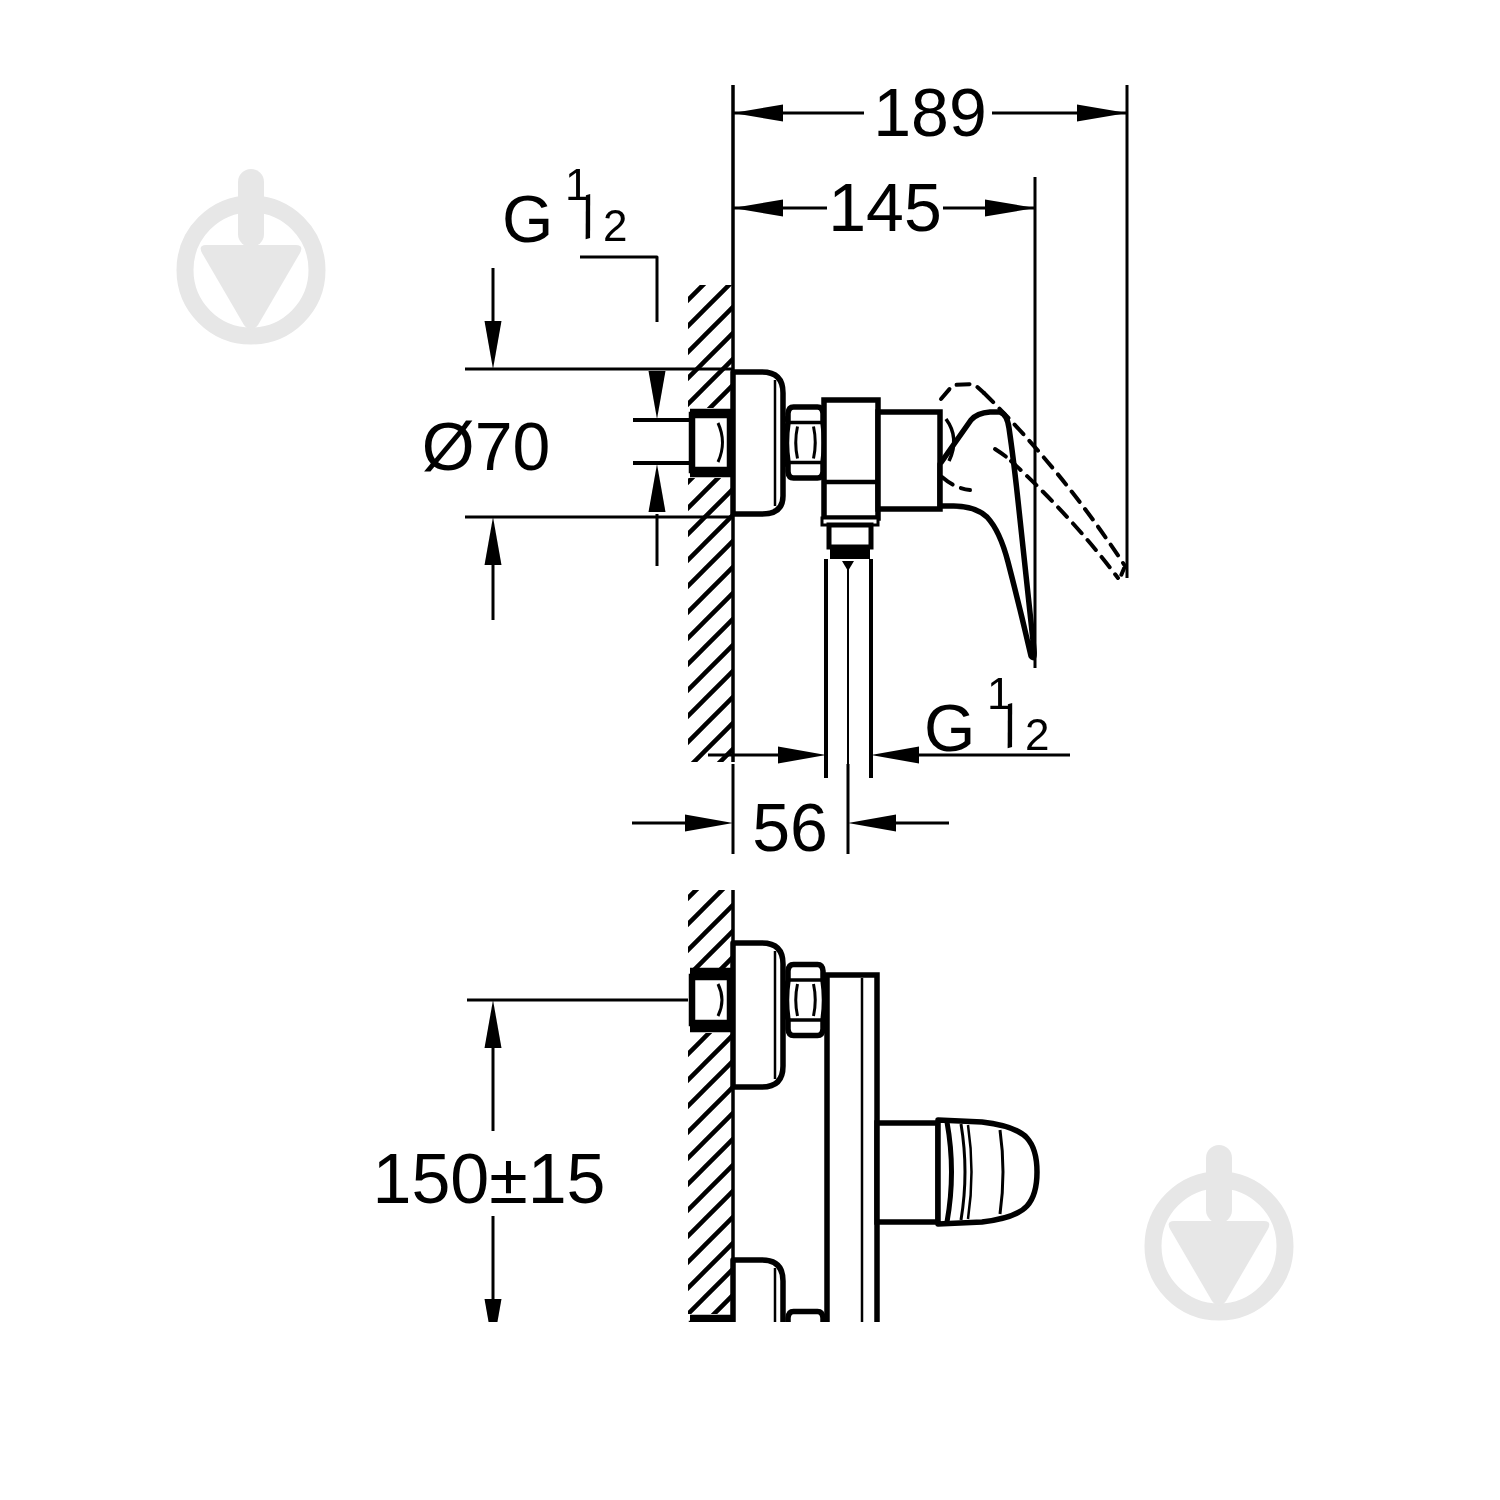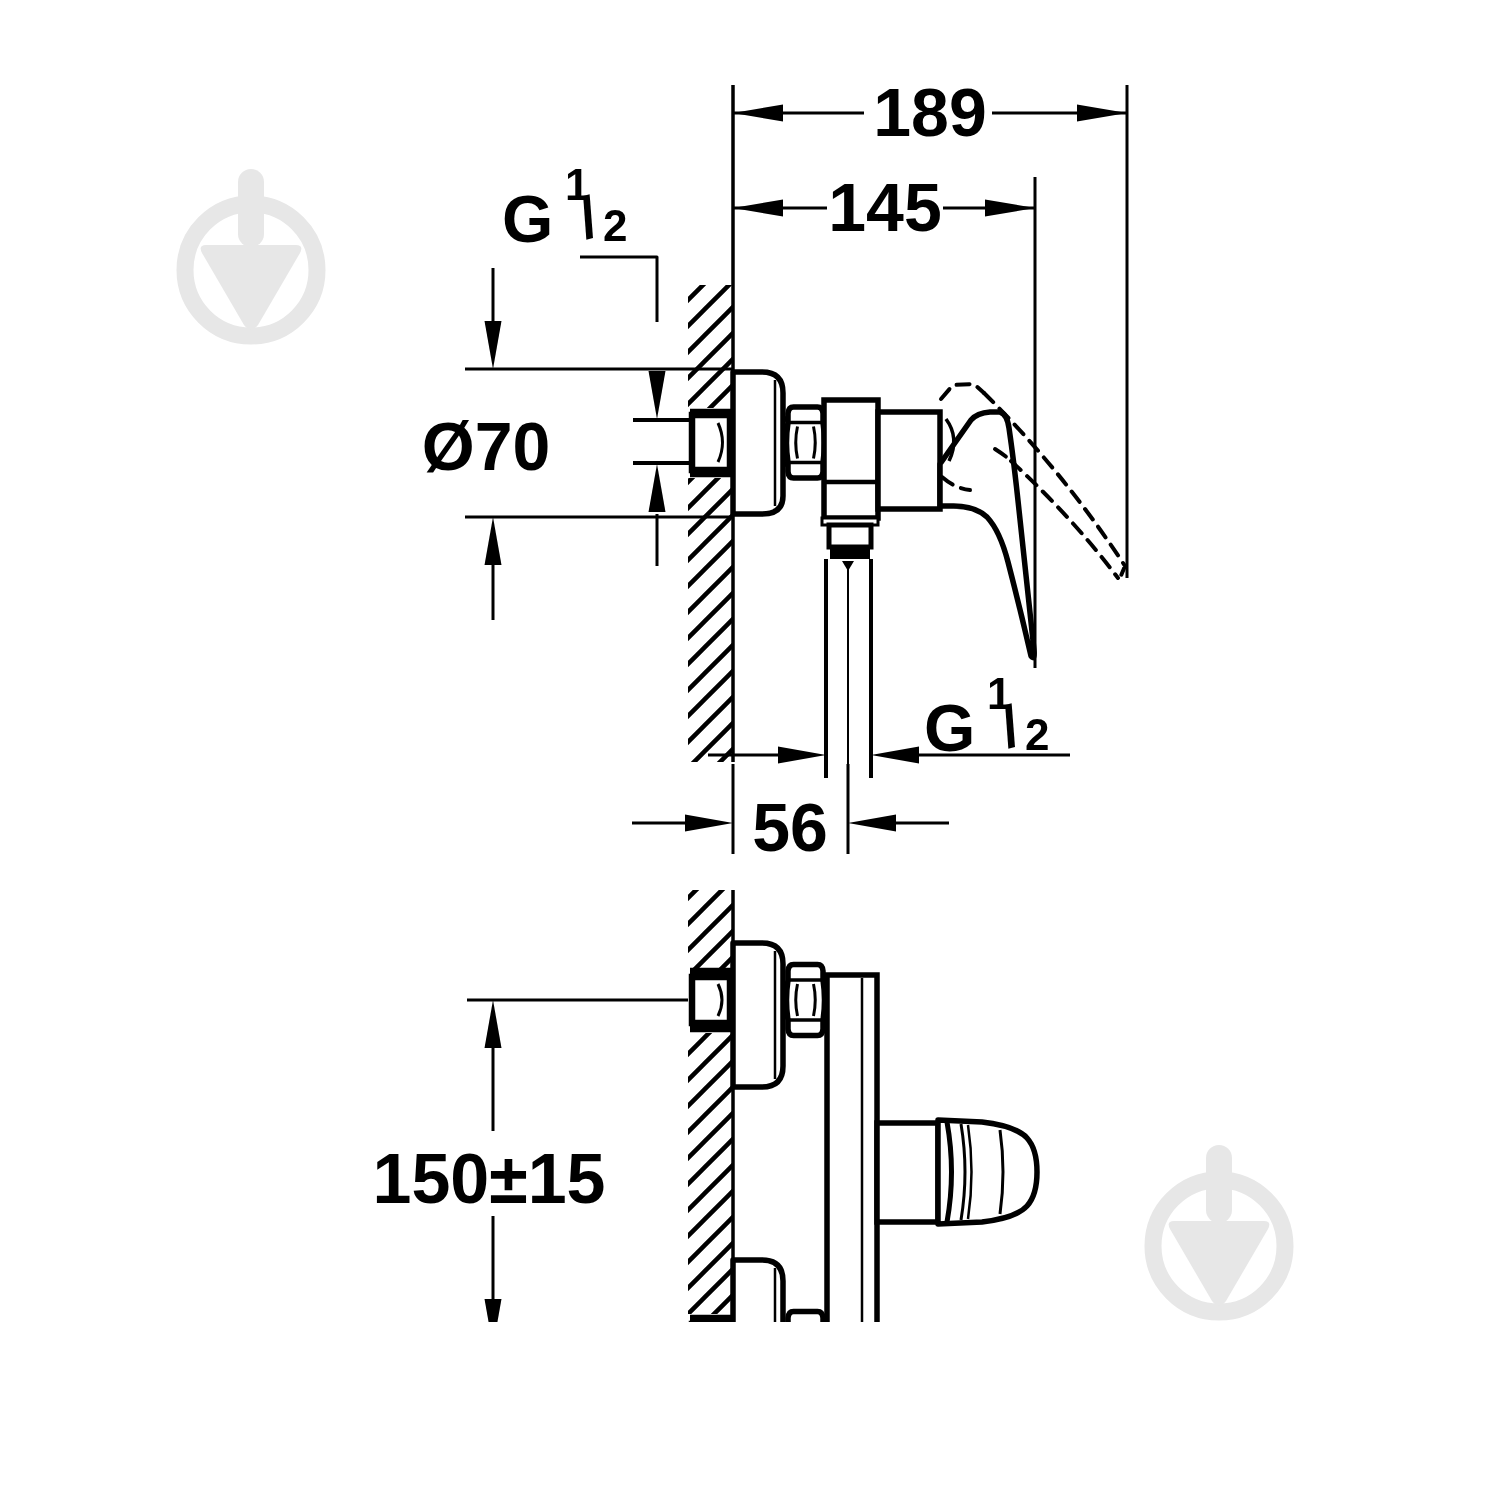--- a/index.html
+++ b/index.html
@@ -1,16 +1,16 @@
 <!DOCTYPE html>
 <html><head>
 <meta charset="utf-8">
 <style>
   html,body{margin:0;padding:0;background:#fff;}
-  .page{width:1500px;height:1322px;position:relative;background:#bef264;overflow:hidden;font-weight:bold;}
+  .page{width:1500px;height:1322px;position:relative;background:#bef264;overflow:hidden;}
   svg{display:block;}
   .ln{stroke:#000;fill:none;stroke-linecap:butt;}
   .thin{stroke-width:3;}
   .med{stroke-width:4;}
   .bold{stroke-width:5.5;}
   .xbold{stroke-width:6.5;}
   .w{fill:#fff;}
   .blk{fill:#000;stroke:none;}
   .dash{stroke:#000;fill:none;stroke-width:4;stroke-dasharray:13 9;stroke-linecap:round;}
   .rj{stroke-linejoin:round;}

